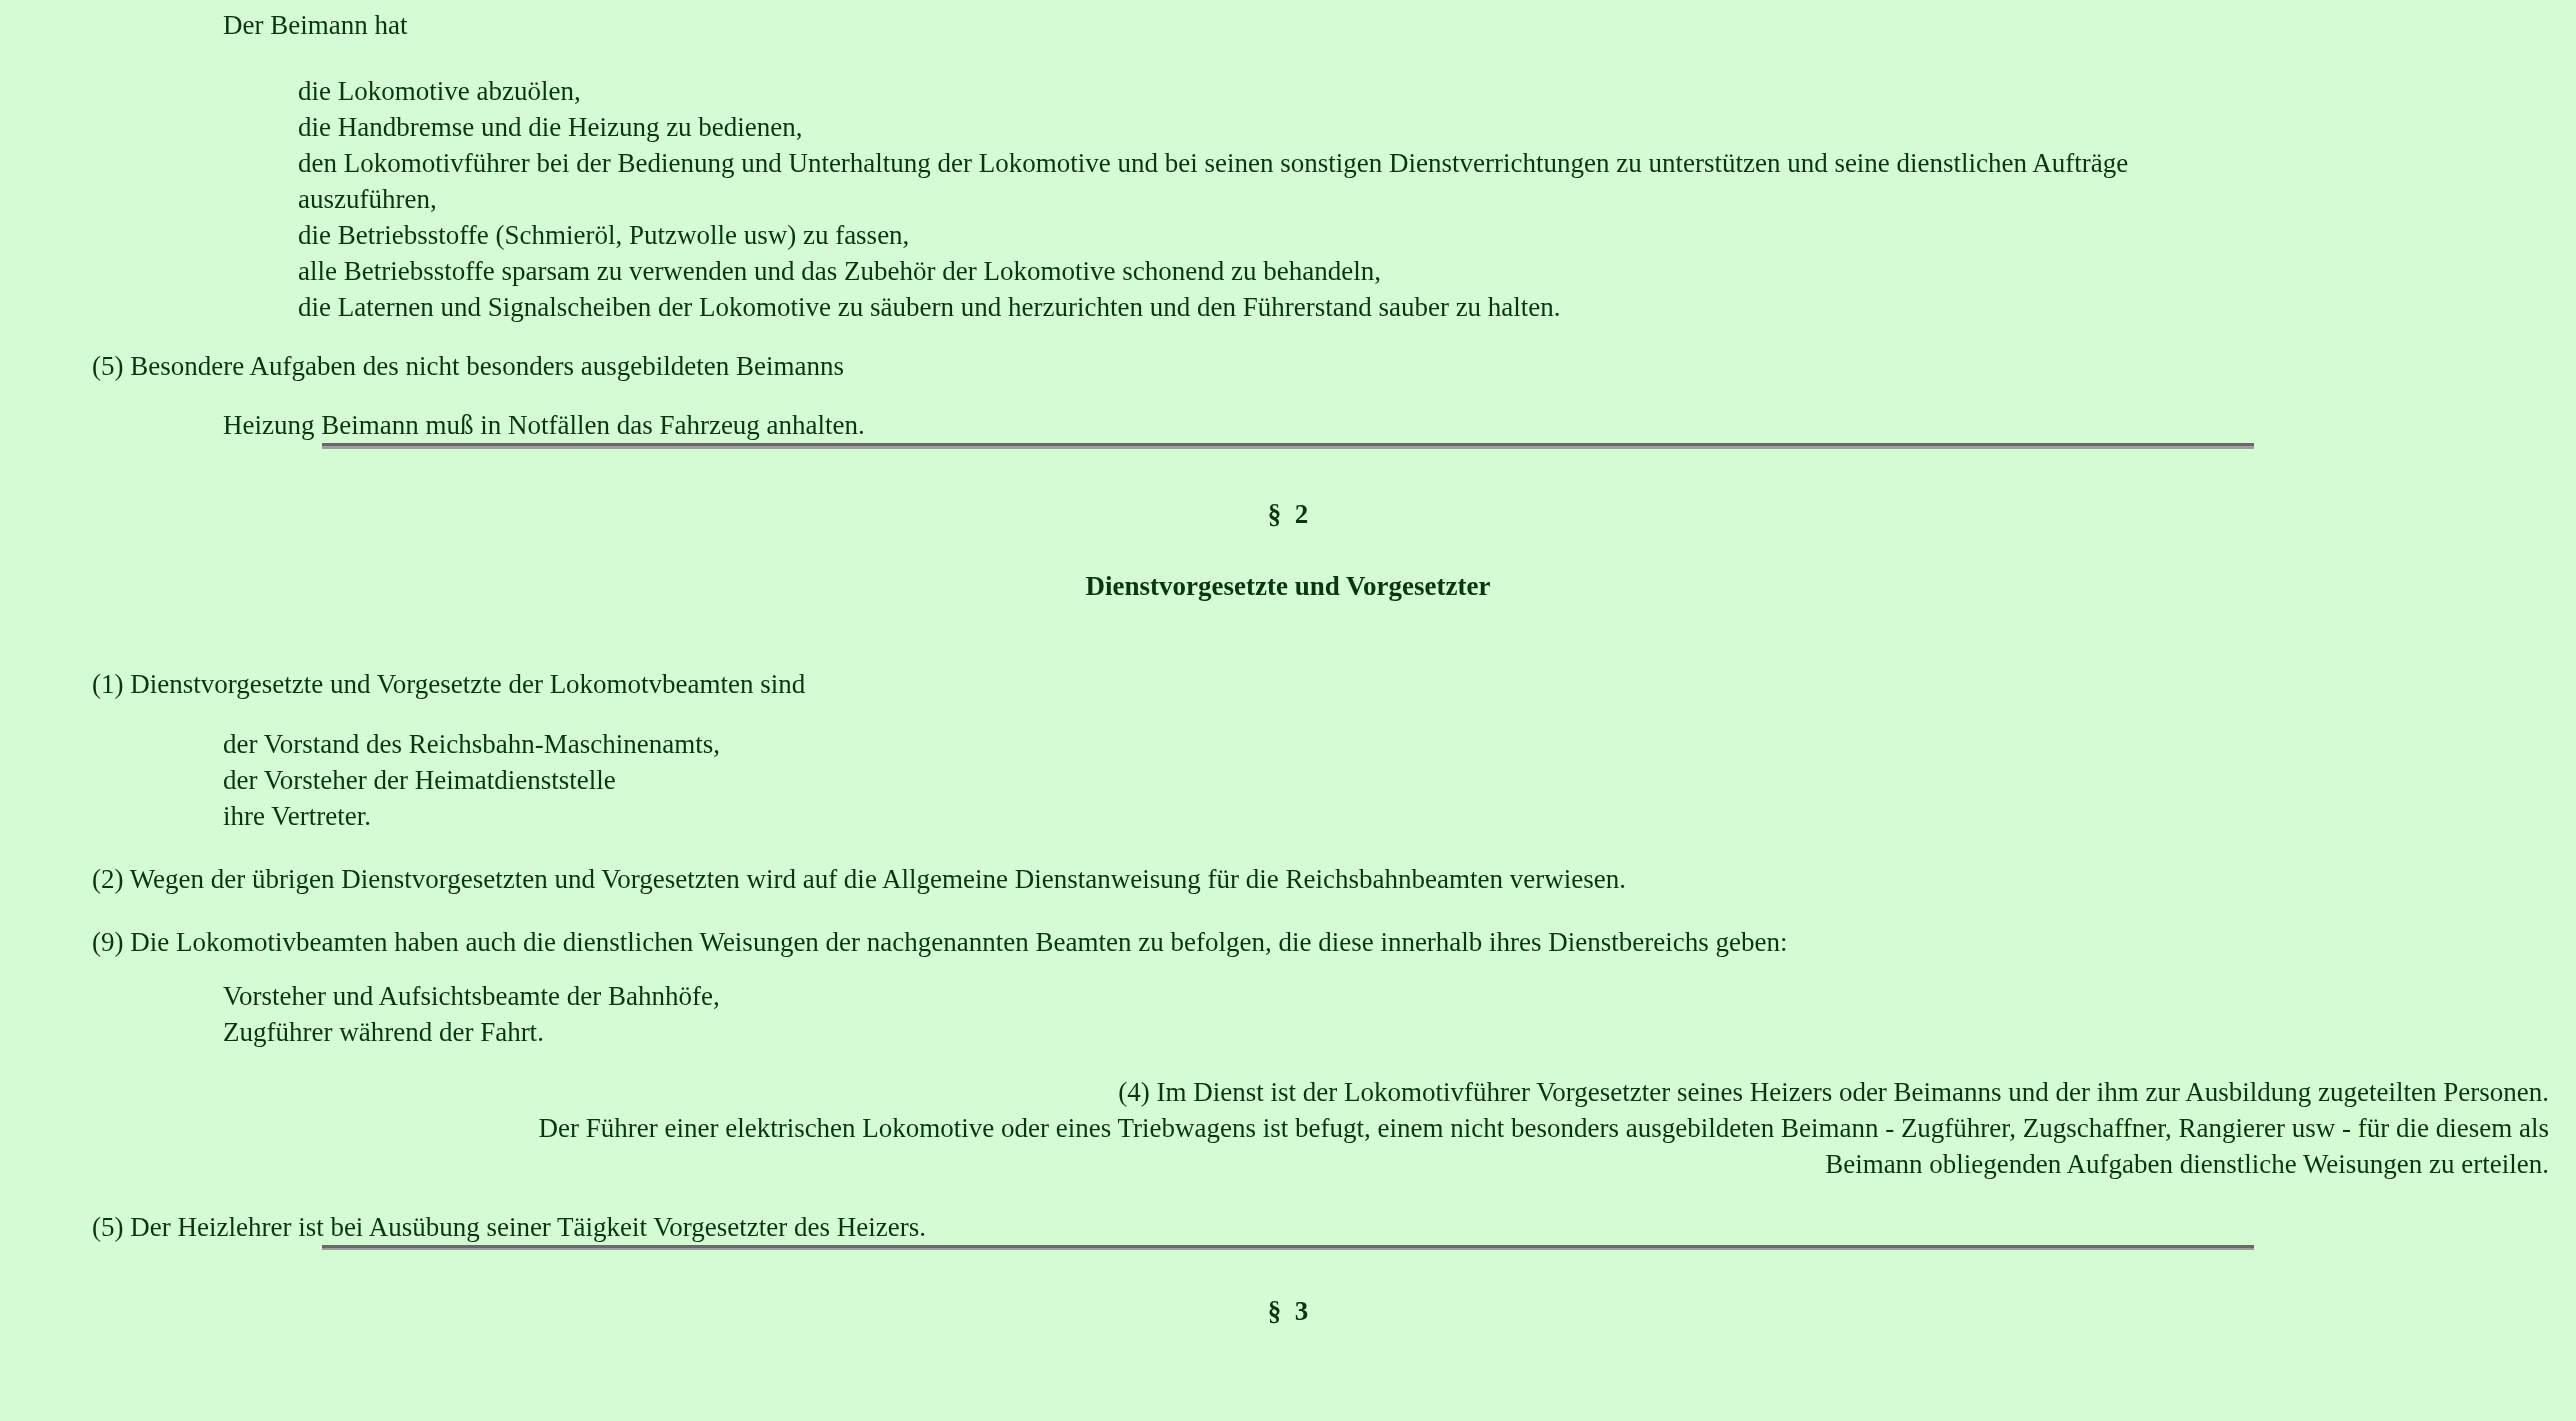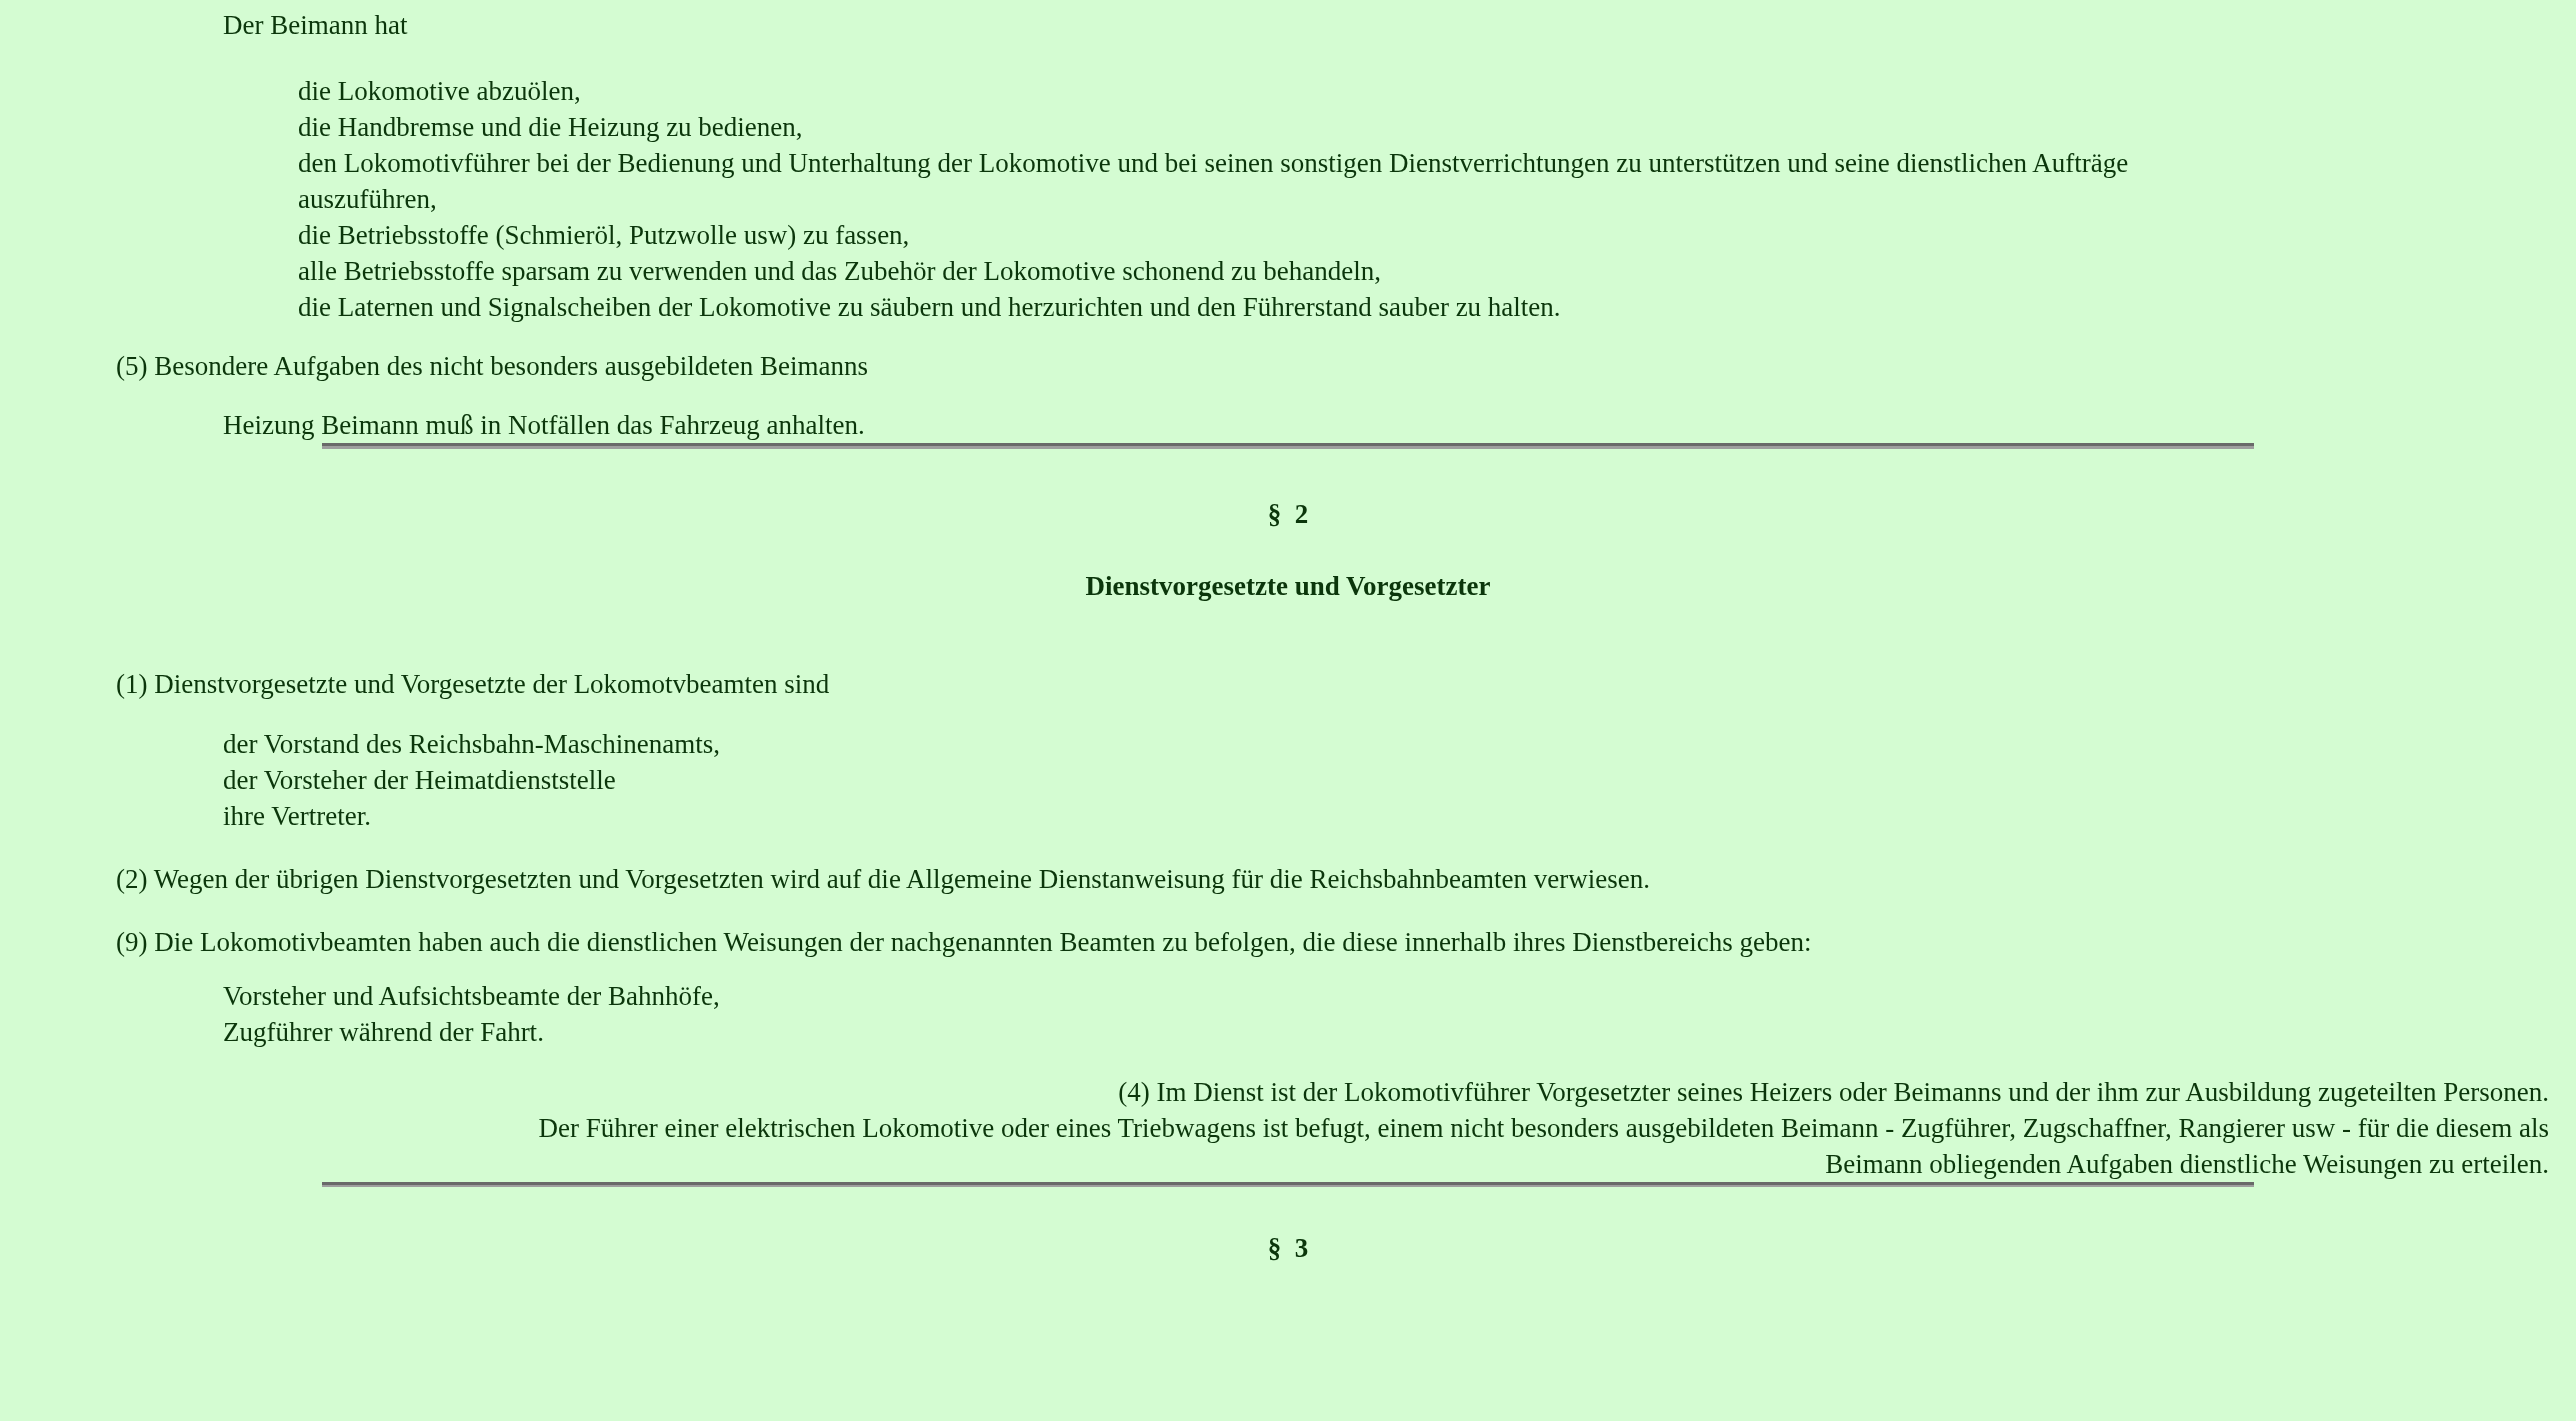--- a/index.html
+++ b/index.html
@@ -9,21 +9,21 @@
     height: 1421px;
     background: #d4fcd2;
     color: #0b360b;
     font-family: "Liberation Serif", "DejaVu Serif", serif;
     font-size: 27px;
     line-height: 36px;
     overflow: hidden;
   }
   main { display: block; padding-top: 7.3px; }
   .block { white-space: pre-line; margin: 0; }
-  .i1 { margin-left: 116px; margin-right: 27px; }
+  .i1 { margin-left: 92px; margin-right: 27px; }
   .i2 { margin-left: 223px; margin-right: 27px; }
   .i3 { margin-left: 298px; margin-right: 27px; }
   .center { text-align: center; font-weight: bold; white-space: pre-line; }
   hr.divider {
     width: 75%;
     margin: 0 auto;
     border: 0;
     height: 5.4px;
     background: linear-gradient(to bottom, #696969 0, #696969 55%, #9e9e9e 55%, #9e9e9e 100%);
   }
@@ -75,20 +75,21 @@
 
   <div class="block i1 m30">(9) Die Lokomotivbeamten haben auch die dienstlichen Weisungen der nachgenannten Beamten zu befolgen, die diese innerhalb ihres Dienstbereichs geben:</div>
 
   <div class="block i2 m32">Vorsteher und Aufsichtsbeamte der Bahnhöfe,
 Zugführer während der Fahrt.</div>
 
   <div class="block i1 m26">(4) Im Dienst ist der Lokomotivführer Vorgesetzter seines Heizers oder Beimanns und der ihm zur Ausbildung zugeteilten Personen.
 Der Führer einer elektrischen Lokomotive oder eines Triebwagens ist befugt, einem nicht besonders ausgebildeten Beimann - Zugführer, Zugschaffner, Rangierer usw - für die diesem als
 Beimann obliegenden Aufgaben dienstliche Weisungen zu erteilen.</div>
 
+  <div class="block i1 m30">(5) Der Heizlehrer ist bei Ausübung seiner Täigkeit Vorgesetzter des Heizers.</div>
 
   <hr class="divider m32">
 
   <div class="center m7">
     <div class="block">§&nbsp;&nbsp;3</div>
     
   </div>
 
 </main>
 

